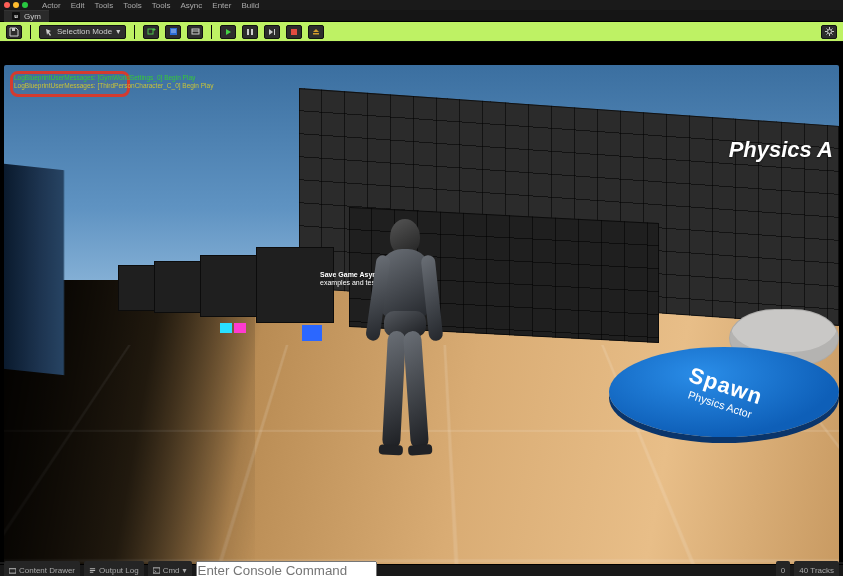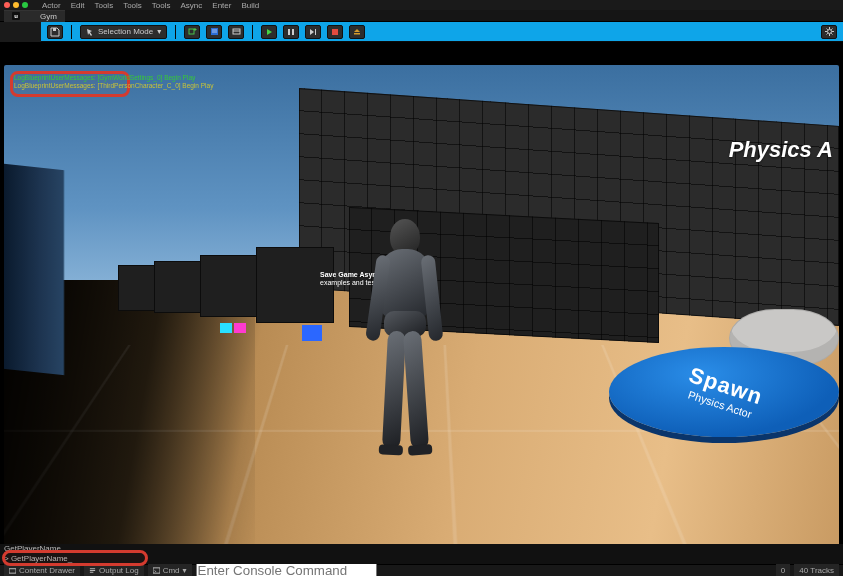--- a/index.html
+++ b/index.html
@@ -7,25 +7,25 @@
 
   
   .menubar { height: 10px; display: flex; align-items: center; padding: 0 4px; gap: 10px; background: #1a1a1a; }
   .traffic { display: flex; gap: 3px; margin-right: 4px; }
   .traffic span { width: 6px; height: 6px; border-radius: 50%; display: inline-block; }
   .dot-r { background: #ff5f57; } .dot-y { background: #febc2e; } .dot-g { background: #28c840; }
   .menubar a { color: #aaa; font-size: 8px; text-decoration: none; }
 
   
   .tabbar { height: 12px; display: flex; align-items: center; background: #151515; border-bottom: 1px solid #000; padding-left: 4px; }
-  .tab { background: #2a2a2a; padding: 1px 8px; font-size: 8px; color: #ccc; display: flex; align-items: center; gap: 20px; border-top: 1px solid #333; }
+  .tab { background: #2a2a2a; padding: 1px 8px; font-size: 8px; color: #ccc; display: flex; align-items: center; gap: 4px; border-top: 1px solid #333; }
   .tab .u { width: 8px; height: 8px; background: #0f0f0f; border-radius: 1px; display: inline-flex; align-items: center; justify-content: center; color: #fff; font-size: 6px; font-weight: bold; }
 
   
-  .toolbar { height: 20px; background: #0ea5e9; border-bottom: 1px solid #0a0a0a; display: flex; align-items: center; padding: 0 6px; gap: 6px; margin-left: 41px; }
+  .toolbar { height: 20px; background: #bef264; border-bottom: 1px solid #0a0a0a; display: flex; align-items: center; padding: 0 6px; gap: 6px; }
   .tb-btn { background: #2d2d2d; border: 1px solid #111; border-radius: 2px; padding: 1px 5px; height: 14px; display: flex; align-items: center; gap: 4px; font-size: 8px; color: #ccc; }
   .tb-btn.icon-only { width: 16px; justify-content: center; padding: 0; }
   .tb-sep { width: 1px; height: 14px; background: #0a0a0a; margin: 0 2px; }
   .tb-btn.play { background: #2d2d2d; }
   .tb-btn.play .tri { width: 0; height: 0; border-left: 5px solid #45d345; border-top: 3px solid transparent; border-bottom: 3px solid transparent; }
   .tb-btn.stop { color:#f55; }
   .flex-spacer { flex: 1; }
 
   
   .viewport-wrap { position: relative; height: 520px; background: #000; padding: 4px; }
@@ -245,29 +245,20 @@
 
     <div class="hl top"></div>
     <div class="dbg-line g">LogBlueprintUserMessages: [GymWorldSettings_0] Begin Play</div>
     <div class="dbg-line y">LogBlueprintUserMessages: [ThirdPersonCharacter_C_0] Begin Play</div>
 
     <div class="preview-hint">Preview Platform: Generic/SM6</div>
   </div>
 </div>
 
 <div class="footer-stack">
-  <div style="position:relative;">
-    <div class="console-line">
-      <span>GetPlayerName</span>
-    </div>
-    <div class="console-line">
-      <span>&gt; GetPlayerName_</span>
-    </div>
-    <div class="hl bot"></div>
-  </div>
 
   <div class="statusbar">
     <div class="sb-btn">
       <svg class="mini-icon" viewBox="0 0 8 8">
           <rect x="0" y="2" width="8" height="5" fill="none" stroke="#ccc"></rect>
         </svg>
       <span>Content Drawer</span>
     </div>
     <div class="sb-btn">
       <svg class="mini-icon" viewBox="0 0 8 8">

